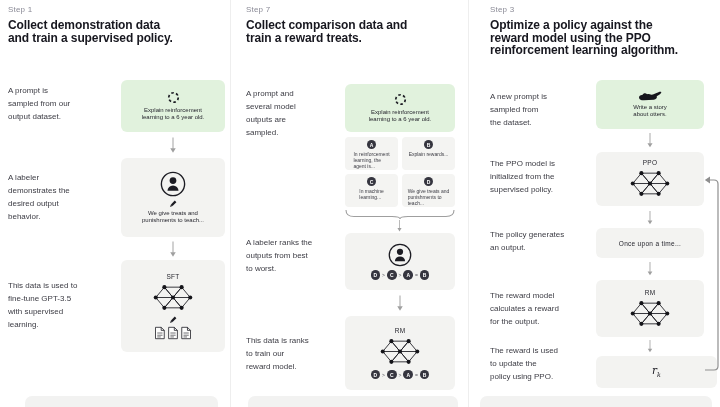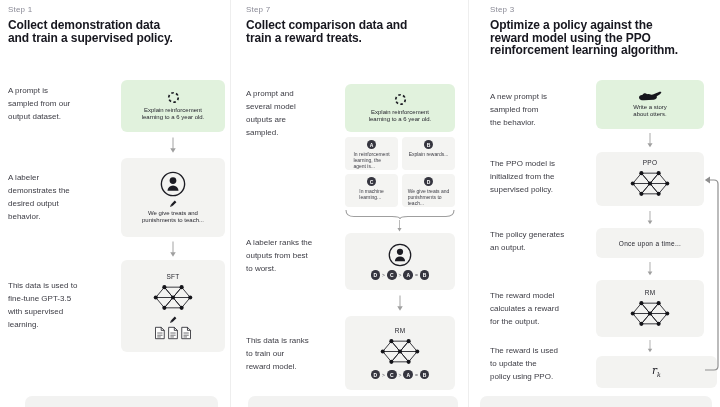--- a/index.html
+++ b/index.html
@@ -240,21 +240,21 @@
   </section>
 
   <section>
     <div class="abs step-label" style="left:490px;top:5px">Step 3</div>
     <div class="abs heading pre" style="left:490px;top:19px;width:222px">Optimize a policy against the
 reward model using the PPO
 reinforcement learning algorithm.</div>
 
     <div class="abs caption pre" style="left:490px;top:90px;width:100px">A new prompt is
 sampled from
-the behavior.</div>
+the dataset.</div>
     <div class="gbox" style="left:596px;top:80px;width:108px;height:49px">
       <svg width="26" height="11">
           <use href="#otter"></use>
         </svg>
       <div class="tiny pre" style="margin-top:2px">Write a story
 about otters.</div>
     </div>
 
     <svg class="abs" style="left:646px;top:133px" width="8" height="15">
         <use href="#varrow"></use>

